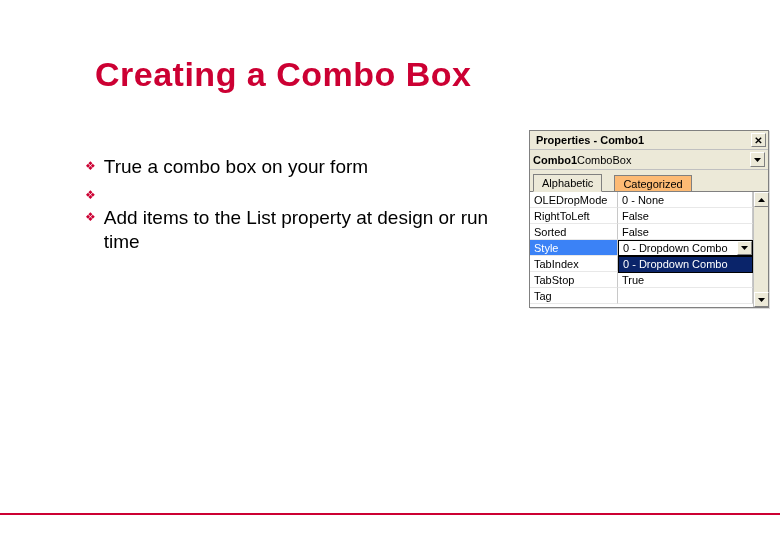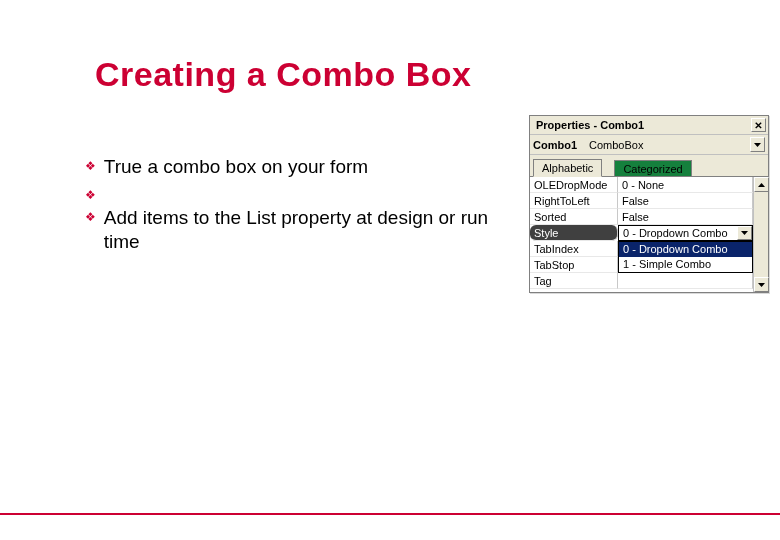--- a/index.html
+++ b/index.html
@@ -63,21 +63,21 @@
     font-family: Liberation Mono, monospace;
     font-size: 15px;
     color: #000;
     margin-top: 25px;
   }
 
   
   .prop-panel {
     position: absolute;
     right: 11px;
-    top: 115px;
+    top: 130px;
     width: 240px;
     font-family: Tahoma, Arial, sans-serif;
     font-size: 11px;
     color: #000;
     border: 1px solid #808080;
     background: #ece9d8;
     box-shadow: 1px 1px 0 rgba(0,0,0,0.15);
   }
   .prop-titlebar {
     display: flex;
@@ -100,21 +100,21 @@
     border-bottom-color: #808080;
     display: flex; align-items: center; justify-content: center;
     font-size: 10px; font-weight: bold;
     cursor: default;
   }
   .prop-object-row {
     display: flex;
     align-items: center;
     padding: 2px 3px;
     border-bottom: 1px solid #c0c0c0;
-    gap: 12px;
+    gap: 0;
   }
   .prop-object-name { font-weight: bold; }
   .prop-object-type { font-weight: normal; }
   .prop-object-dd {
     margin-left: auto;
     width: 15px; height: 15px;
     background: #ece9d8;
     border: 1px solid #fff;
     border-right-color:#808080; border-bottom-color:#808080;
     display:flex; align-items:center; justify-content:center;
@@ -136,21 +136,21 @@
     font-size: 11px;
     position: relative;
     top: 1px;
   }
   .tab.active {
     background: #ece9d8;
     border-bottom: 1px solid #ece9d8;
     z-index: 2;
   }
   .tab.inactive {
-    background: #15803d;
+    background: #fdba74;
     color: #000;
   }
   .prop-grid-wrap {
     border-top: 1px solid #808080;
     background: #fff;
     position: relative;
   }
   .prop-grid {
     display: grid;
     grid-template-columns: 88px 1fr;
@@ -256,21 +256,21 @@
 
       <div class="pg-cell">OLEDropMode</div>
       <div class="pg-cell value">0 - None</div>
 
       <div class="pg-cell">RightToLeft</div>
       <div class="pg-cell value">False</div>
 
       <div class="pg-cell">Sorted</div>
       <div class="pg-cell value">False</div>
 
-      <div class="pg-cell" style="background:#404040;color:#fff;border-radius:6px;">Style</div>
+      <div class="pg-cell" style="background:#3b82f6;color:#fff;">Style</div>
       <div class="pg-cell value" style="border:1px solid #000;display:flex;align-items:center;justify-content:space-between;padding:0 0 0 4px;">
         <span>0 - Dropdown Combo</span>
         <div class="pg-dd-btn">
           <svg width="7" height="4" viewBox="0 0 7 4">
               <polygon points="0,0 7,0 3.5,4" fill="#000"></polygon>
             </svg>
         </div>
       </div>
 
       <div class="pg-cell">TabIndex</div>
@@ -278,21 +278,20 @@
 
       <div class="pg-cell">TabStop</div>
       <div class="pg-cell value">True</div>
 
       <div class="pg-cell">Tag</div>
       <div class="pg-cell value"></div>
     </div>
 
     <div class="dropdown-pop" style="top:64px;">
       <div class="dd-item sel">0 - Dropdown Combo</div>
-      <div class="dd-item">1 - Simple Combo</div>
     </div>
 
     <div class="scroll-col">
       <div class="scroll-btn">
         <svg width="7" height="4" viewBox="0 0 7 4">
             <polygon points="3.5,0 7,4 0,4" fill="#000"></polygon>
           </svg>
       </div>
       <div class="scroll-track"></div>
       <div class="scroll-btn">

